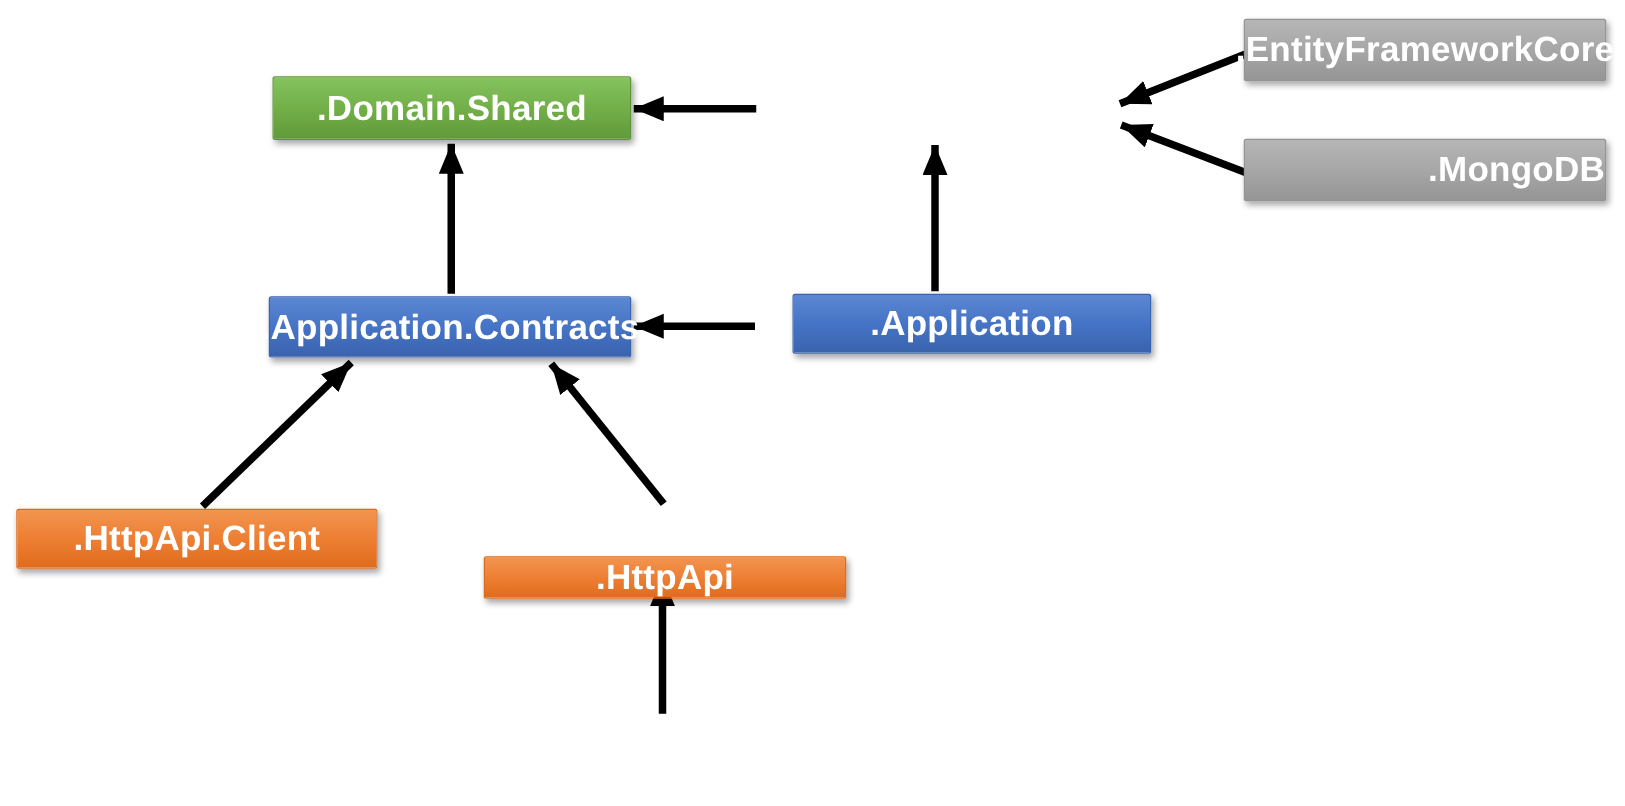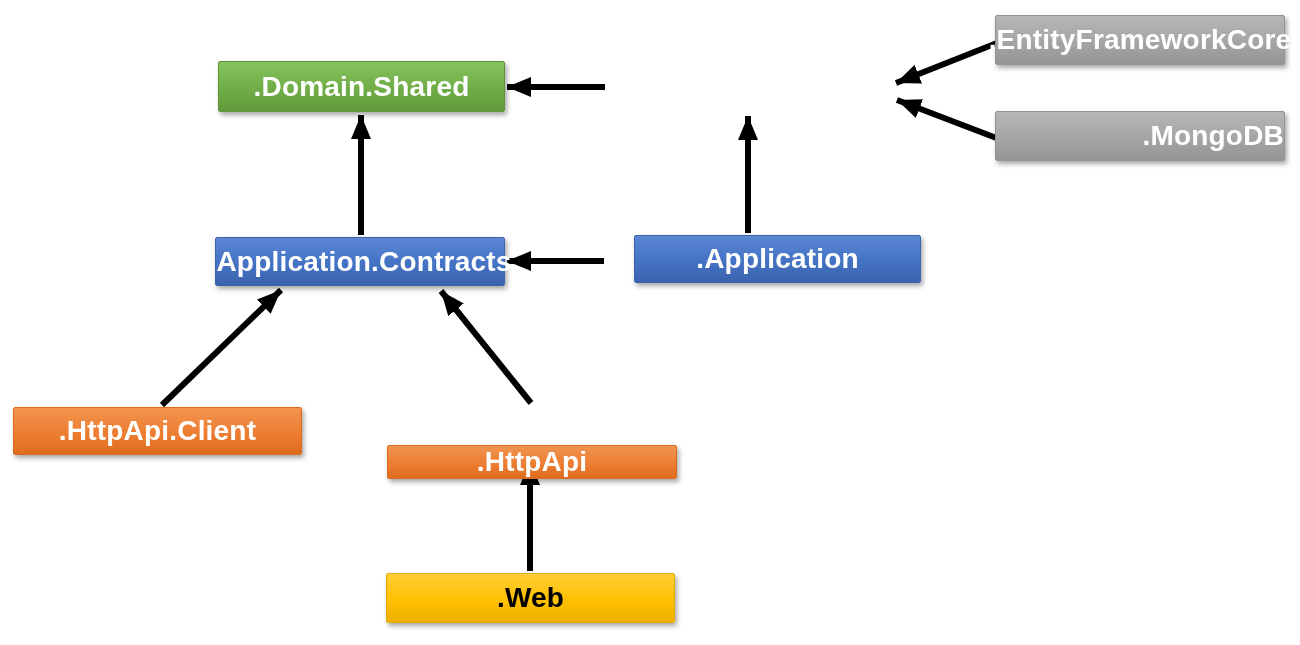--- a/index.html
+++ b/index.html
@@ -83,17 +83,14 @@
   </div>
 
   <div id="n-httpapi-client" class="node orange">
     <span>.HttpApi.Client</span>
   </div>
 
   <div id="n-httpapi" class="node orange">
     <span>.HttpApi</span>
   </div>
 
-  <div id="n-web" class="node yellow">
-    <span>.Web</span>
-  </div>
 
 </div>
 
 </body></html>

